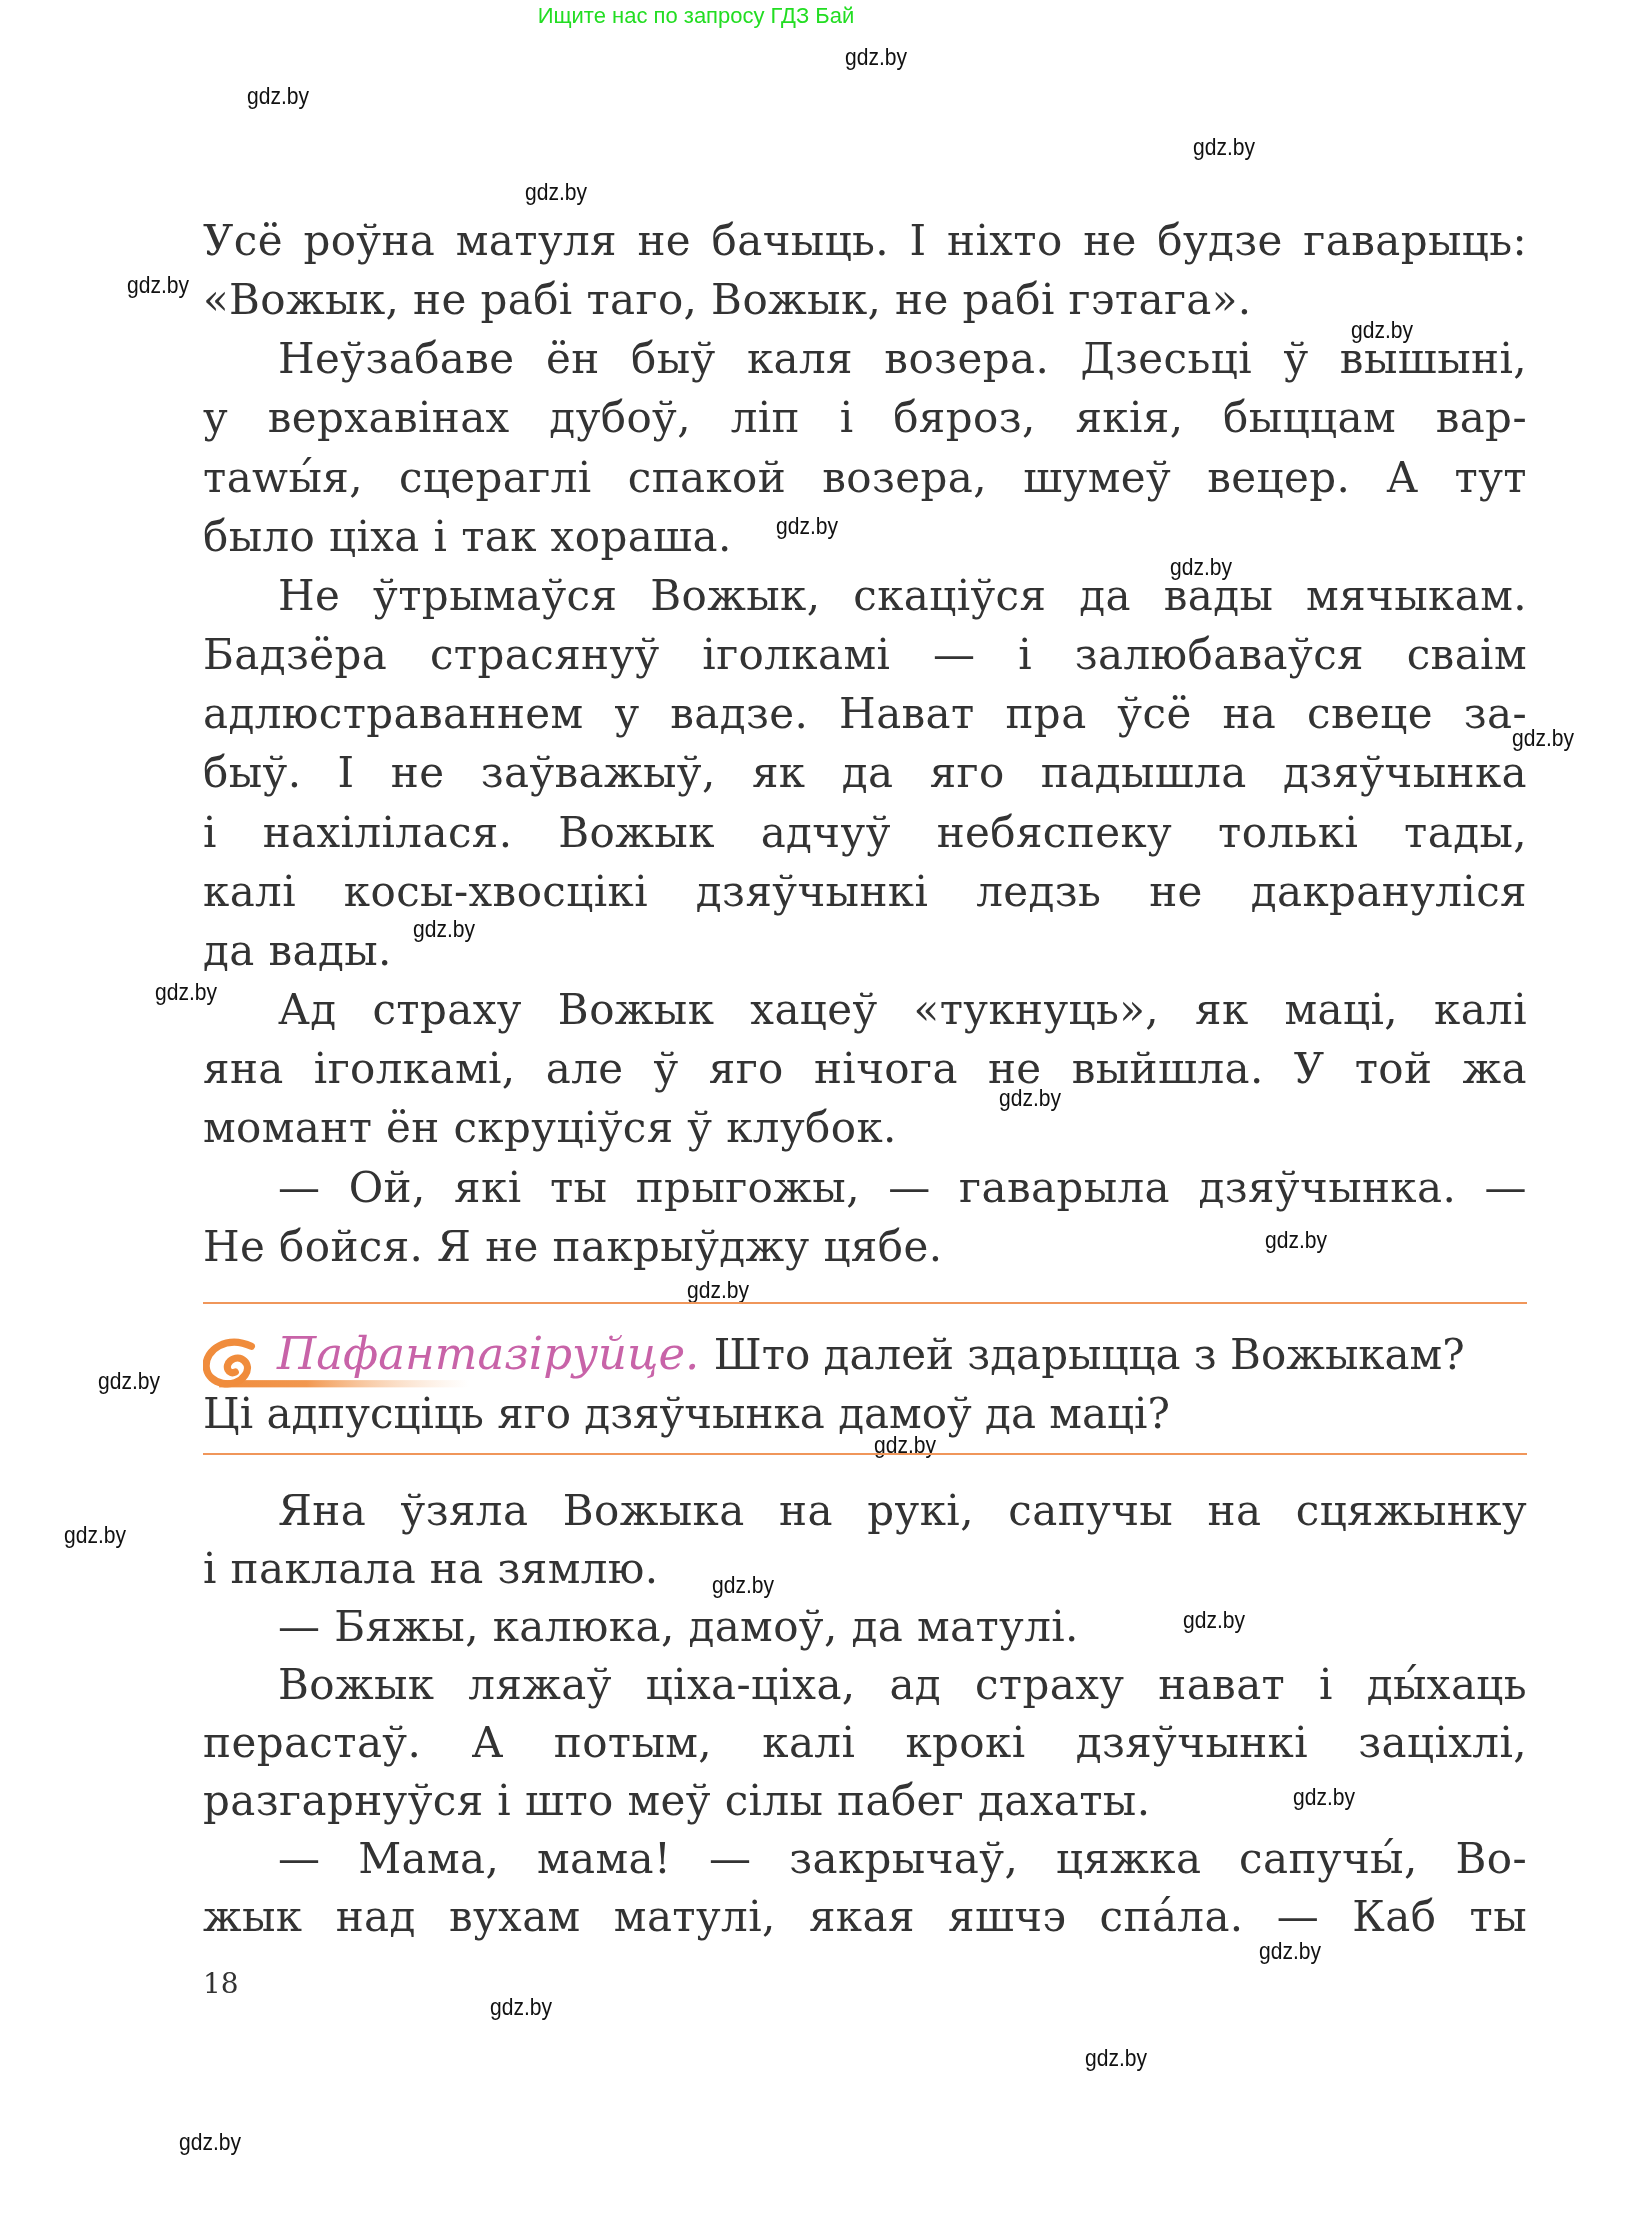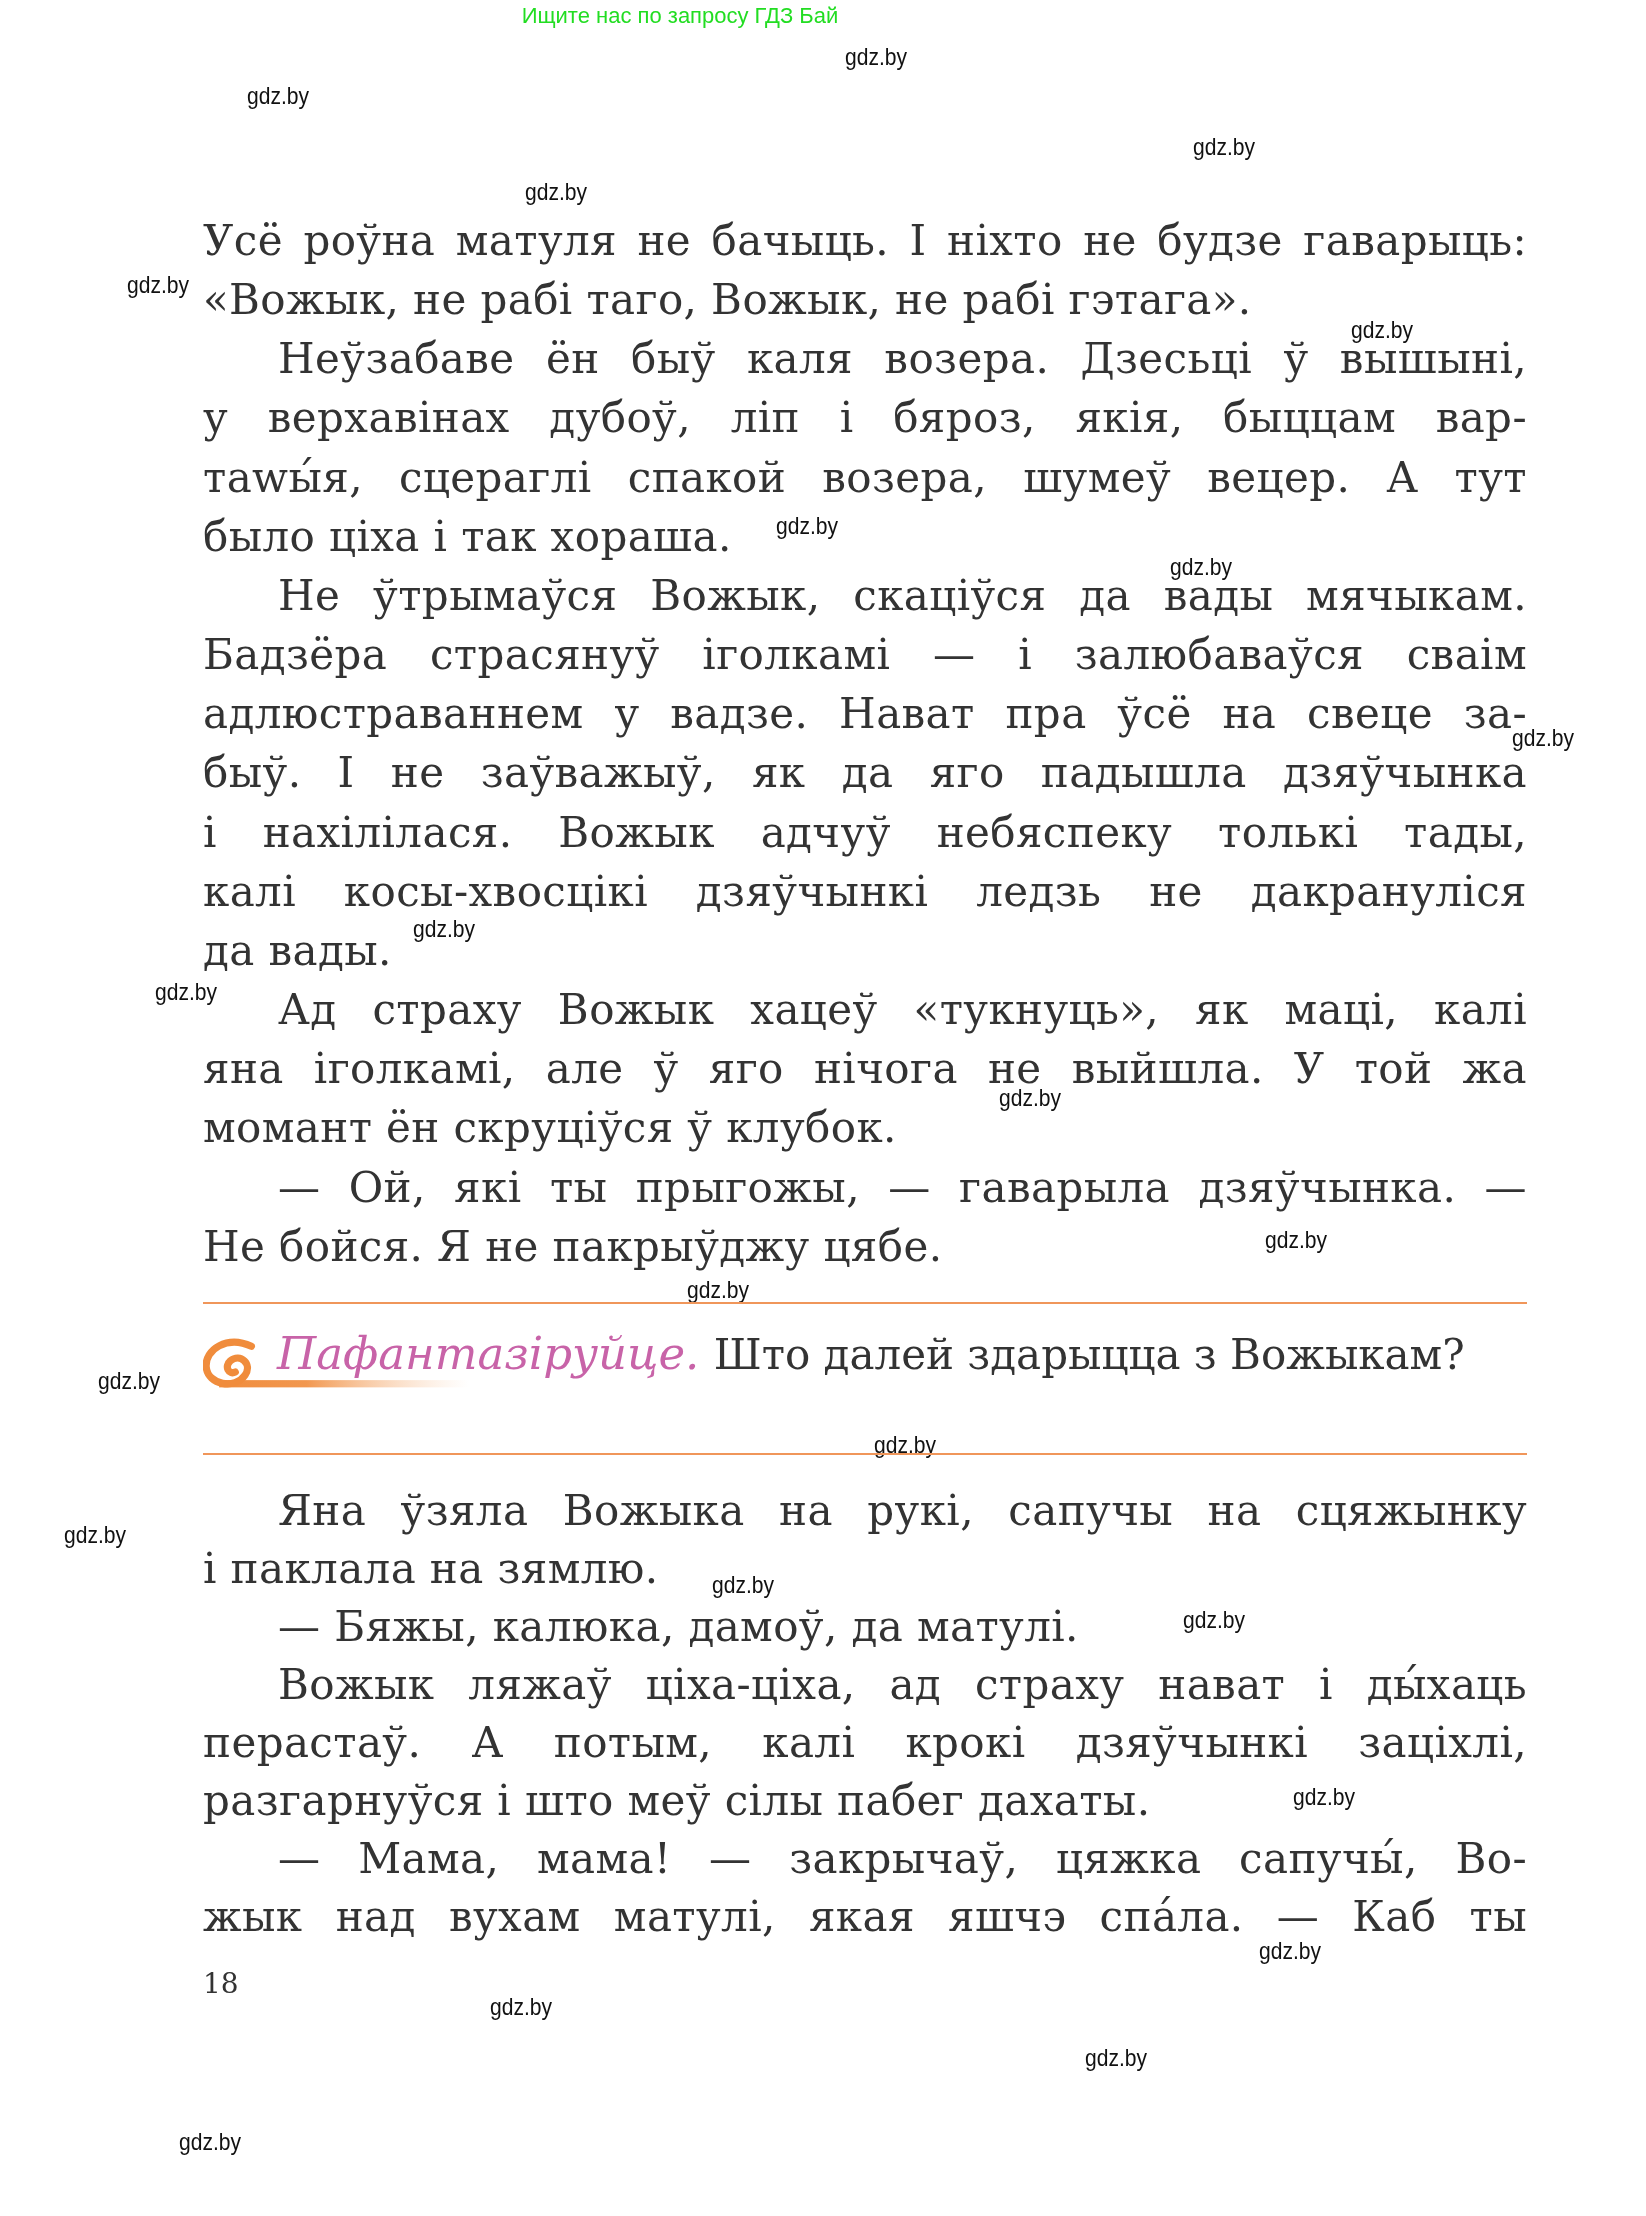--- a/index.html
+++ b/index.html
@@ -1,19 +1,19 @@
 <!DOCTYPE html>
 <html style="font-size:13px"><head>
 <meta charset="utf-8">
 <style>
   html, body { margin: 0; padding: 0; background: #ffffff; }
   body { width: 1647px; height: 2216px; position: relative; overflow: hidden; }
   .page { position: absolute; left: 0; top: 0; width: 1647px; height: 2216px; }
   .top-banner {
-    position: absolute; left: 0; width: 1360px; top: 3.2px; text-align: center;
+    position: absolute; left: 16px; width: 1360px; top: 3.2px; text-align: center;
     font-family: "Liberation Sans", sans-serif; font-size: 22px; color: #22dd22;
   }
   .wm {
     position: absolute; font-family: "Liberation Sans", sans-serif;
     font-size: 23.4px; color: #111111; white-space: nowrap; transform: scaleX(0.9); transform-origin: left top;
   }
   .text-col {
     position: absolute; left: 203px; width: 1324px;
     font-family: "DejaVu Serif", serif; color: #333333;
     font-size: 42px; letter-spacing: 0.4px;
@@ -112,20 +112,23 @@
             <stop offset="1" stop-color="#f8c8a0" stop-opacity="0"></stop>
           </linearGradient>
         </defs>
         <path d="M60 10 C 30 -4, 2 14, 4 36 C 6 58, 40 64, 52 46 C 62 32, 46 18, 34 28 C 26 35, 32 46, 40 42" fill="none" stroke="#f08c3c" stroke-width="9" stroke-linecap="round"></path>
         <rect x="20" y="52" width="310" height="9" fill="url(#fade)"></rect>
       </svg>
       <span>Пафантазіруйце.</span>
     </span>
     <span>Што далей здарыцца з Вожыкам?</span>
   </div>
+  <div class="task-row" style="top:1382px;">
+    <span>Ці адпусціць яго дзяўчынка дамоў да маці?</span>
+  </div>
 
   <div class="rule" style="top:1453px;"></div>
 
   <div class="text-col" id="body-lower" style="top:1481px;">
       <div class="line indent" style="top: 0px;">Яна ўзяла Вожыка на рукі, сапучы на сцяжынку</div>
       <div class="line last" style="top: 58px;">і паклала на зямлю.</div>
       <div class="line indent last" style="top: 116px;">— Бяжы, калюка, дамоў, да матулі.</div>
       <div class="line indent" style="top: 174px;">Вожык ляжаў ціха-ціха, ад страху нават і ды́хаць</div>
       <div class="line" style="top: 232px;">перастаў. А потым, калі крокі дзяўчынкі заціхлі,</div>
       <div class="line last" style="top: 290px;">разгарнуўся і што меў сілы пабег дахаты.</div>

